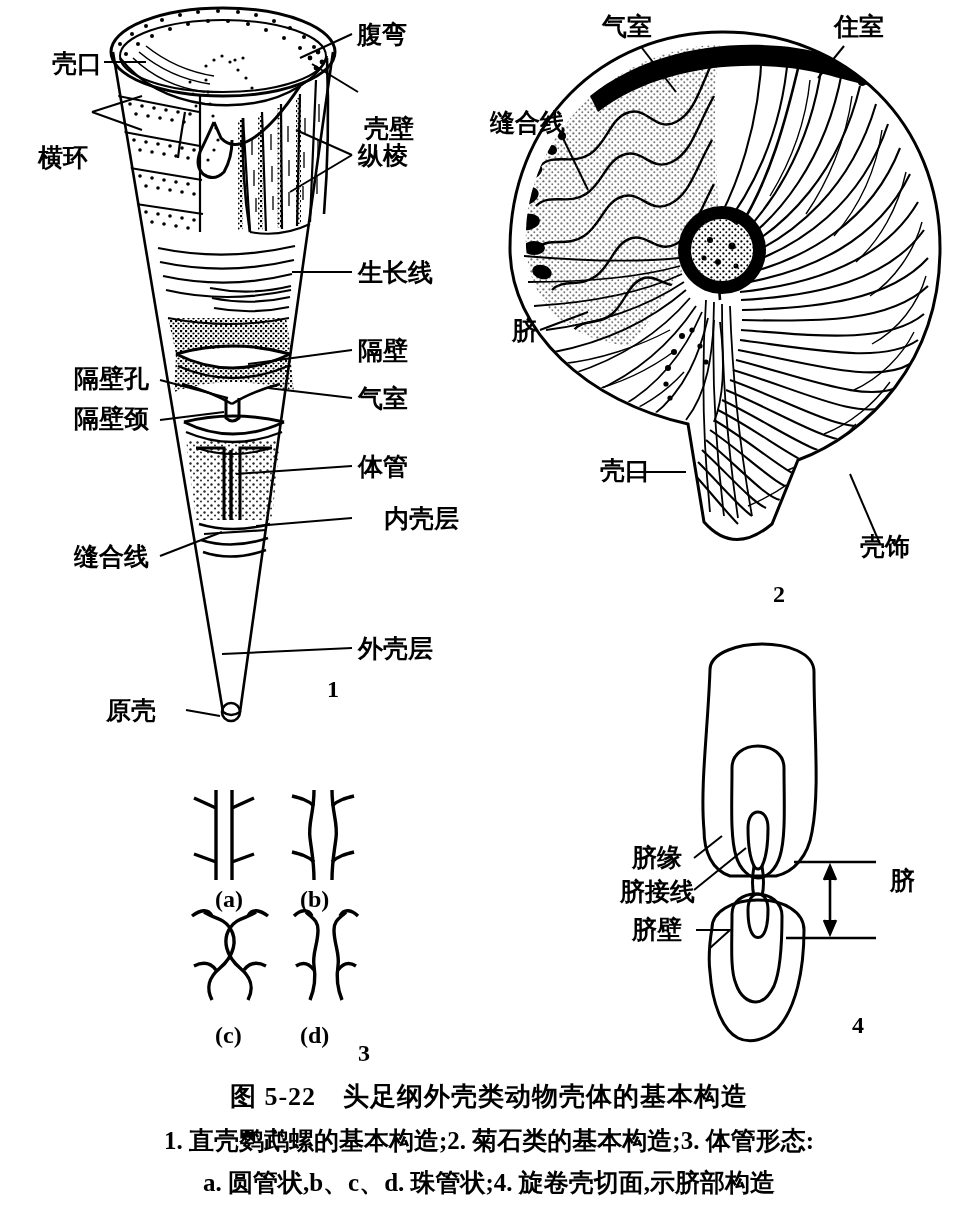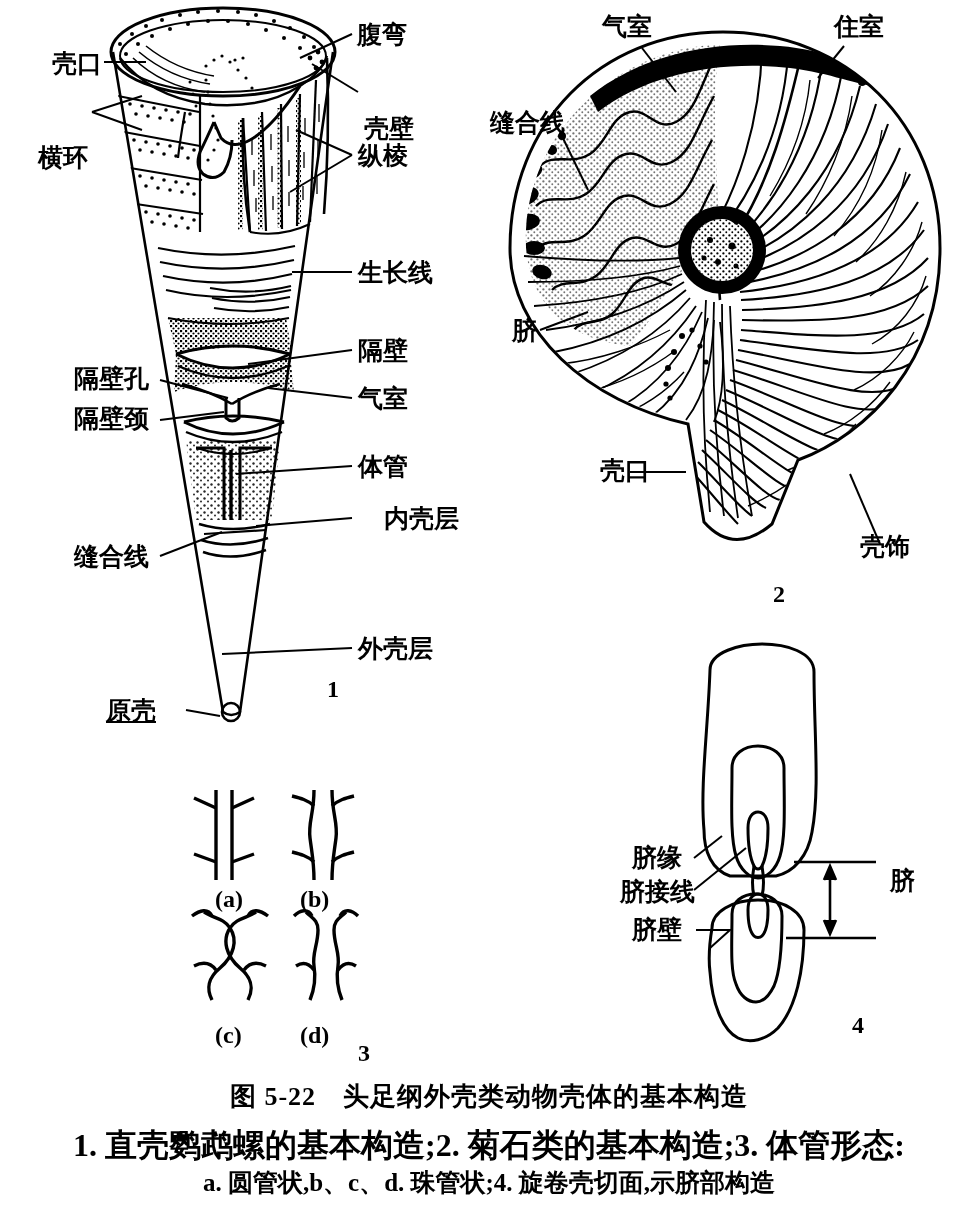--- a/index.html
+++ b/index.html
@@ -8,21 +8,21 @@
   .fig{position:absolute;}
   .lbl{position:absolute;font-weight:bold;font-size:25px;line-height:1;
        white-space:nowrap;font-family:"DejaVu Sans","Liberation Sans",sans-serif;}
   .fignum{position:absolute;font-size:24px;font-weight:bold;
           font-family:"Liberation Serif",serif;}
   .sublbl{position:absolute;font-size:24px;font-weight:bold;
           font-family:"Liberation Serif",serif;}
   .caption{position:absolute;left:0;width:978px;text-align:center;
            font-weight:bold;color:#000;}
   .cap1{top:1079px;font-size:26px;letter-spacing:1px;}
-  .cap2{top:1124px;font-size:32px;}
+  .cap2{top:1124px;font-size:25px;}
   .cap3{top:1166px;font-size:25px;text-align:center;}
   svg{display:block;overflow:visible;}
   .ln{stroke:#000;fill:none;}
 </style>
 </head>
 <body>
 
 <div class="fig" style="left:0px;top:0px;width:470px;height:740px;">
   <svg width="470" height="740" viewBox="0 0 470 740">
     <defs>
@@ -269,21 +269,21 @@
 <div class="lbl" style="left:358px;top:143px;">纵棱</div>
 <div class="lbl" style="left:358px;top:260px;">生长线</div>
 <div class="lbl" style="left:358px;top:338px;">隔壁</div>
 <div class="lbl" style="left:74px;top:366px;">隔壁孔</div>
 <div class="lbl" style="left:358px;top:386px;">气室</div>
 <div class="lbl" style="left:74px;top:406px;">隔壁颈</div>
 <div class="lbl" style="left:358px;top:454px;">体管</div>
 <div class="lbl" style="left:358px;top:506px;margin-left:26px;">内壳层</div>
 <div class="lbl" style="left:74px;top:544px;">缝合线</div>
 <div class="lbl" style="left:358px;top:636px;">外壳层</div>
-<div class="lbl" style="left:106px;top:698px;text-decoration:underline;">原壳</div>
+<div class="lbl" style="left:106px;top:698px;">原壳</div>
 <div class="fignum" style="left:327px;top:676px;">1</div>
 
 <div class="fig" style="left:470px;top:0px;width:508px;height:620px;">
   <svg width="508" height="620" viewBox="0 0 508 620">
     <defs>
       <pattern id="dots2" width="6" height="6" patternUnits="userSpaceOnUse">
         <circle cx="1.4" cy="1.4" r="1.15" fill="#000"></circle>
         <circle cx="4.3" cy="4.3" r="0.95" fill="#000"></circle>
       </pattern>
       <clipPath id="shellClip">

